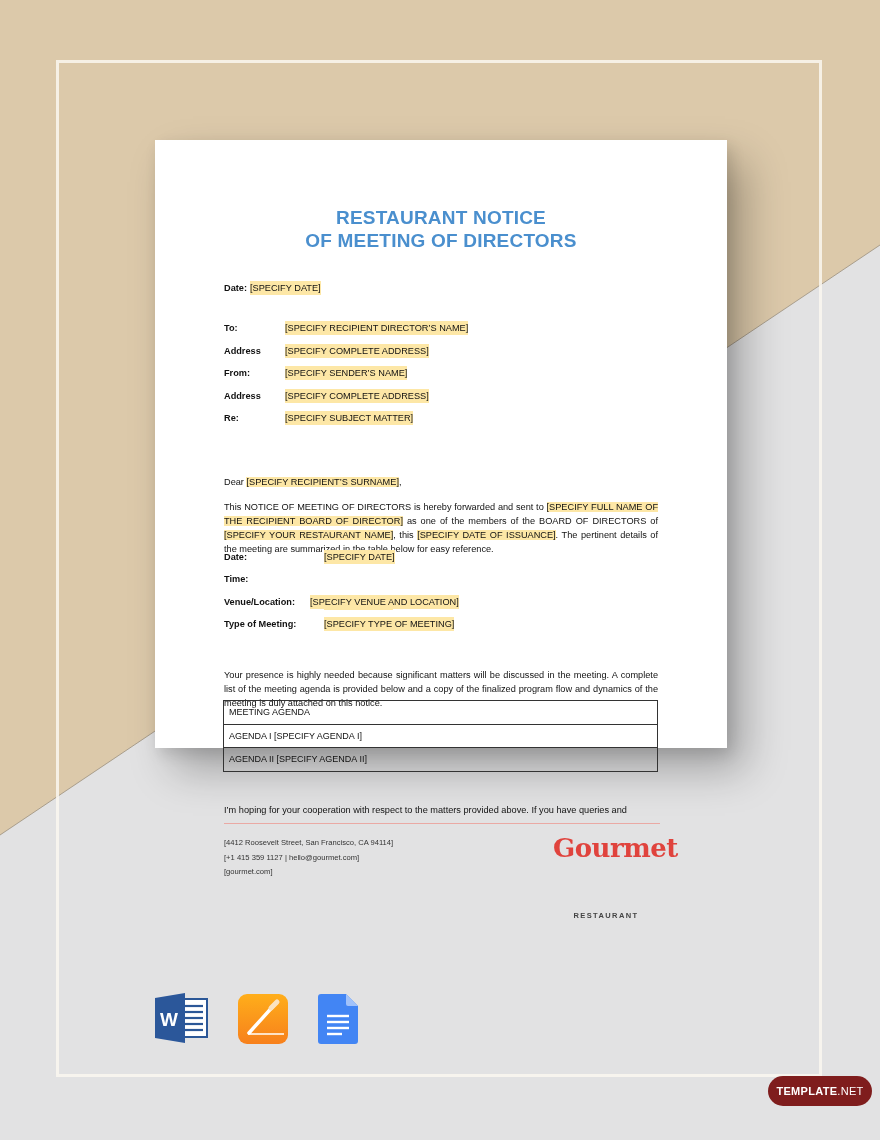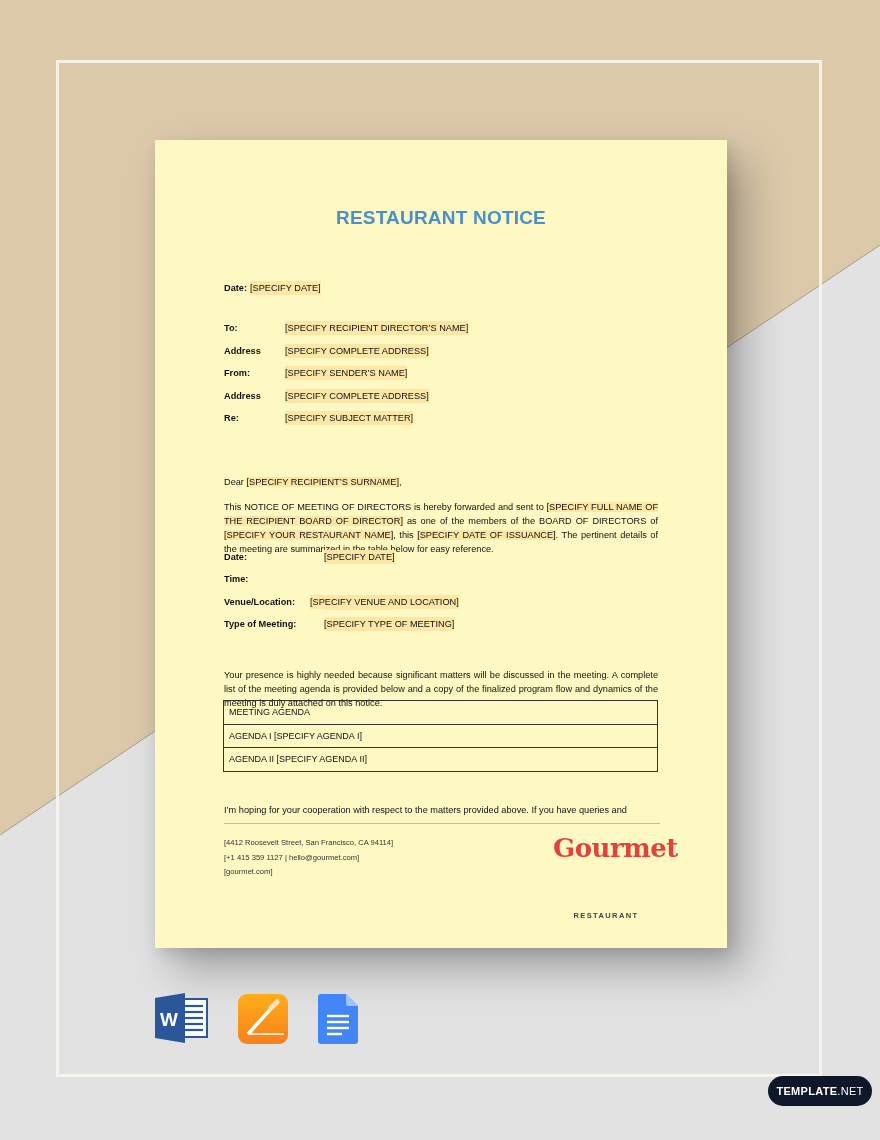--- a/index.html
+++ b/index.html
@@ -15,22 +15,22 @@
     }
     .bg-line {
       position: absolute; left: 0; top: 0; width: 880px; height: 1140px;
     }
     .frame {
       position: absolute; left: 56px; top: 60px; width: 766px; height: 1017px;
       border: 3px solid rgba(250,247,240,0.85);
       box-sizing: border-box;
     }
     .page {
-      position: absolute; left: 155px; top: 140px; width: 572px; height: 808px;
-      background: #fef9c3;
+      position: absolute; left: 155px; top: 140px; width: 572px; height: 608px;
+      background: #ffffff;
       box-shadow: 18px 22px 40px rgba(0,0,0,0.28), 4px 6px 14px rgba(0,0,0,0.12);
     }
     .title {
       position: absolute; left: 0; top: 66px; width: 572px;
       text-align: center; color: #4a8fce; font-weight: bold;
       font-size: 19px; line-height: 23px; letter-spacing: 0.2px;
     }
     .txt { font-size: 9.2px; color: #111; line-height: 14px; }
     .hl { background: #fde7a6; }
     .row { position: absolute; left: 69px; height: 14px; }
@@ -59,36 +59,37 @@
       font-family: "DejaVu Serif", serif; font-weight: bold; color: #e0433d;
       font-size: 26px; line-height: 30px; letter-spacing: -0.5px;
     }
     .logo-sub {
       position: absolute; left: 398px; top: 725px; width: 106px; text-align: center;
       font-size: 7.5px; font-weight: bold; color: #444; letter-spacing: 1.4px; margin-top: 46px;
     }
     .icon { position: absolute; }
     .badge {
       position: absolute; left: 768px; top: 1076px; width: 104px; height: 30px;
-      border-radius: 15px; background: #0f172a; color: #fff;
+      border-radius: 15px; background: #7f1d1d; color: #fff;
       font-size: 11px; line-height: 30px; text-align: center; letter-spacing: 0.3px;
     }
   </style>
 </head>
 <body>
 
 <div class="bg-tan"></div>
 <svg class="bg-line" width="880" height="1140">
   <line x1="0" y1="835" x2="880" y2="245" stroke="#9a8f7e" stroke-width="0.8"></line>
 </svg>
 <div class="frame"></div>
 
 <div class="page">
   <div class="title">
     <div>RESTAURANT NOTICE</div>
+    <div>OF MEETING OF DIRECTORS</div>
   </div>
 
   <div class="row txt" style="top:141px;">
     <span class="lbl">Date:</span>
     <span class="val hl" style="left:26px;">[SPECIFY DATE]</span>
   </div>
 
   <div class="row txt" style="top:181px;">
     <span class="lbl">To:</span>
     <span class="val hl" style="left:61px;">[SPECIFY RECIPIENT DIRECTOR’S NAME]</span>

